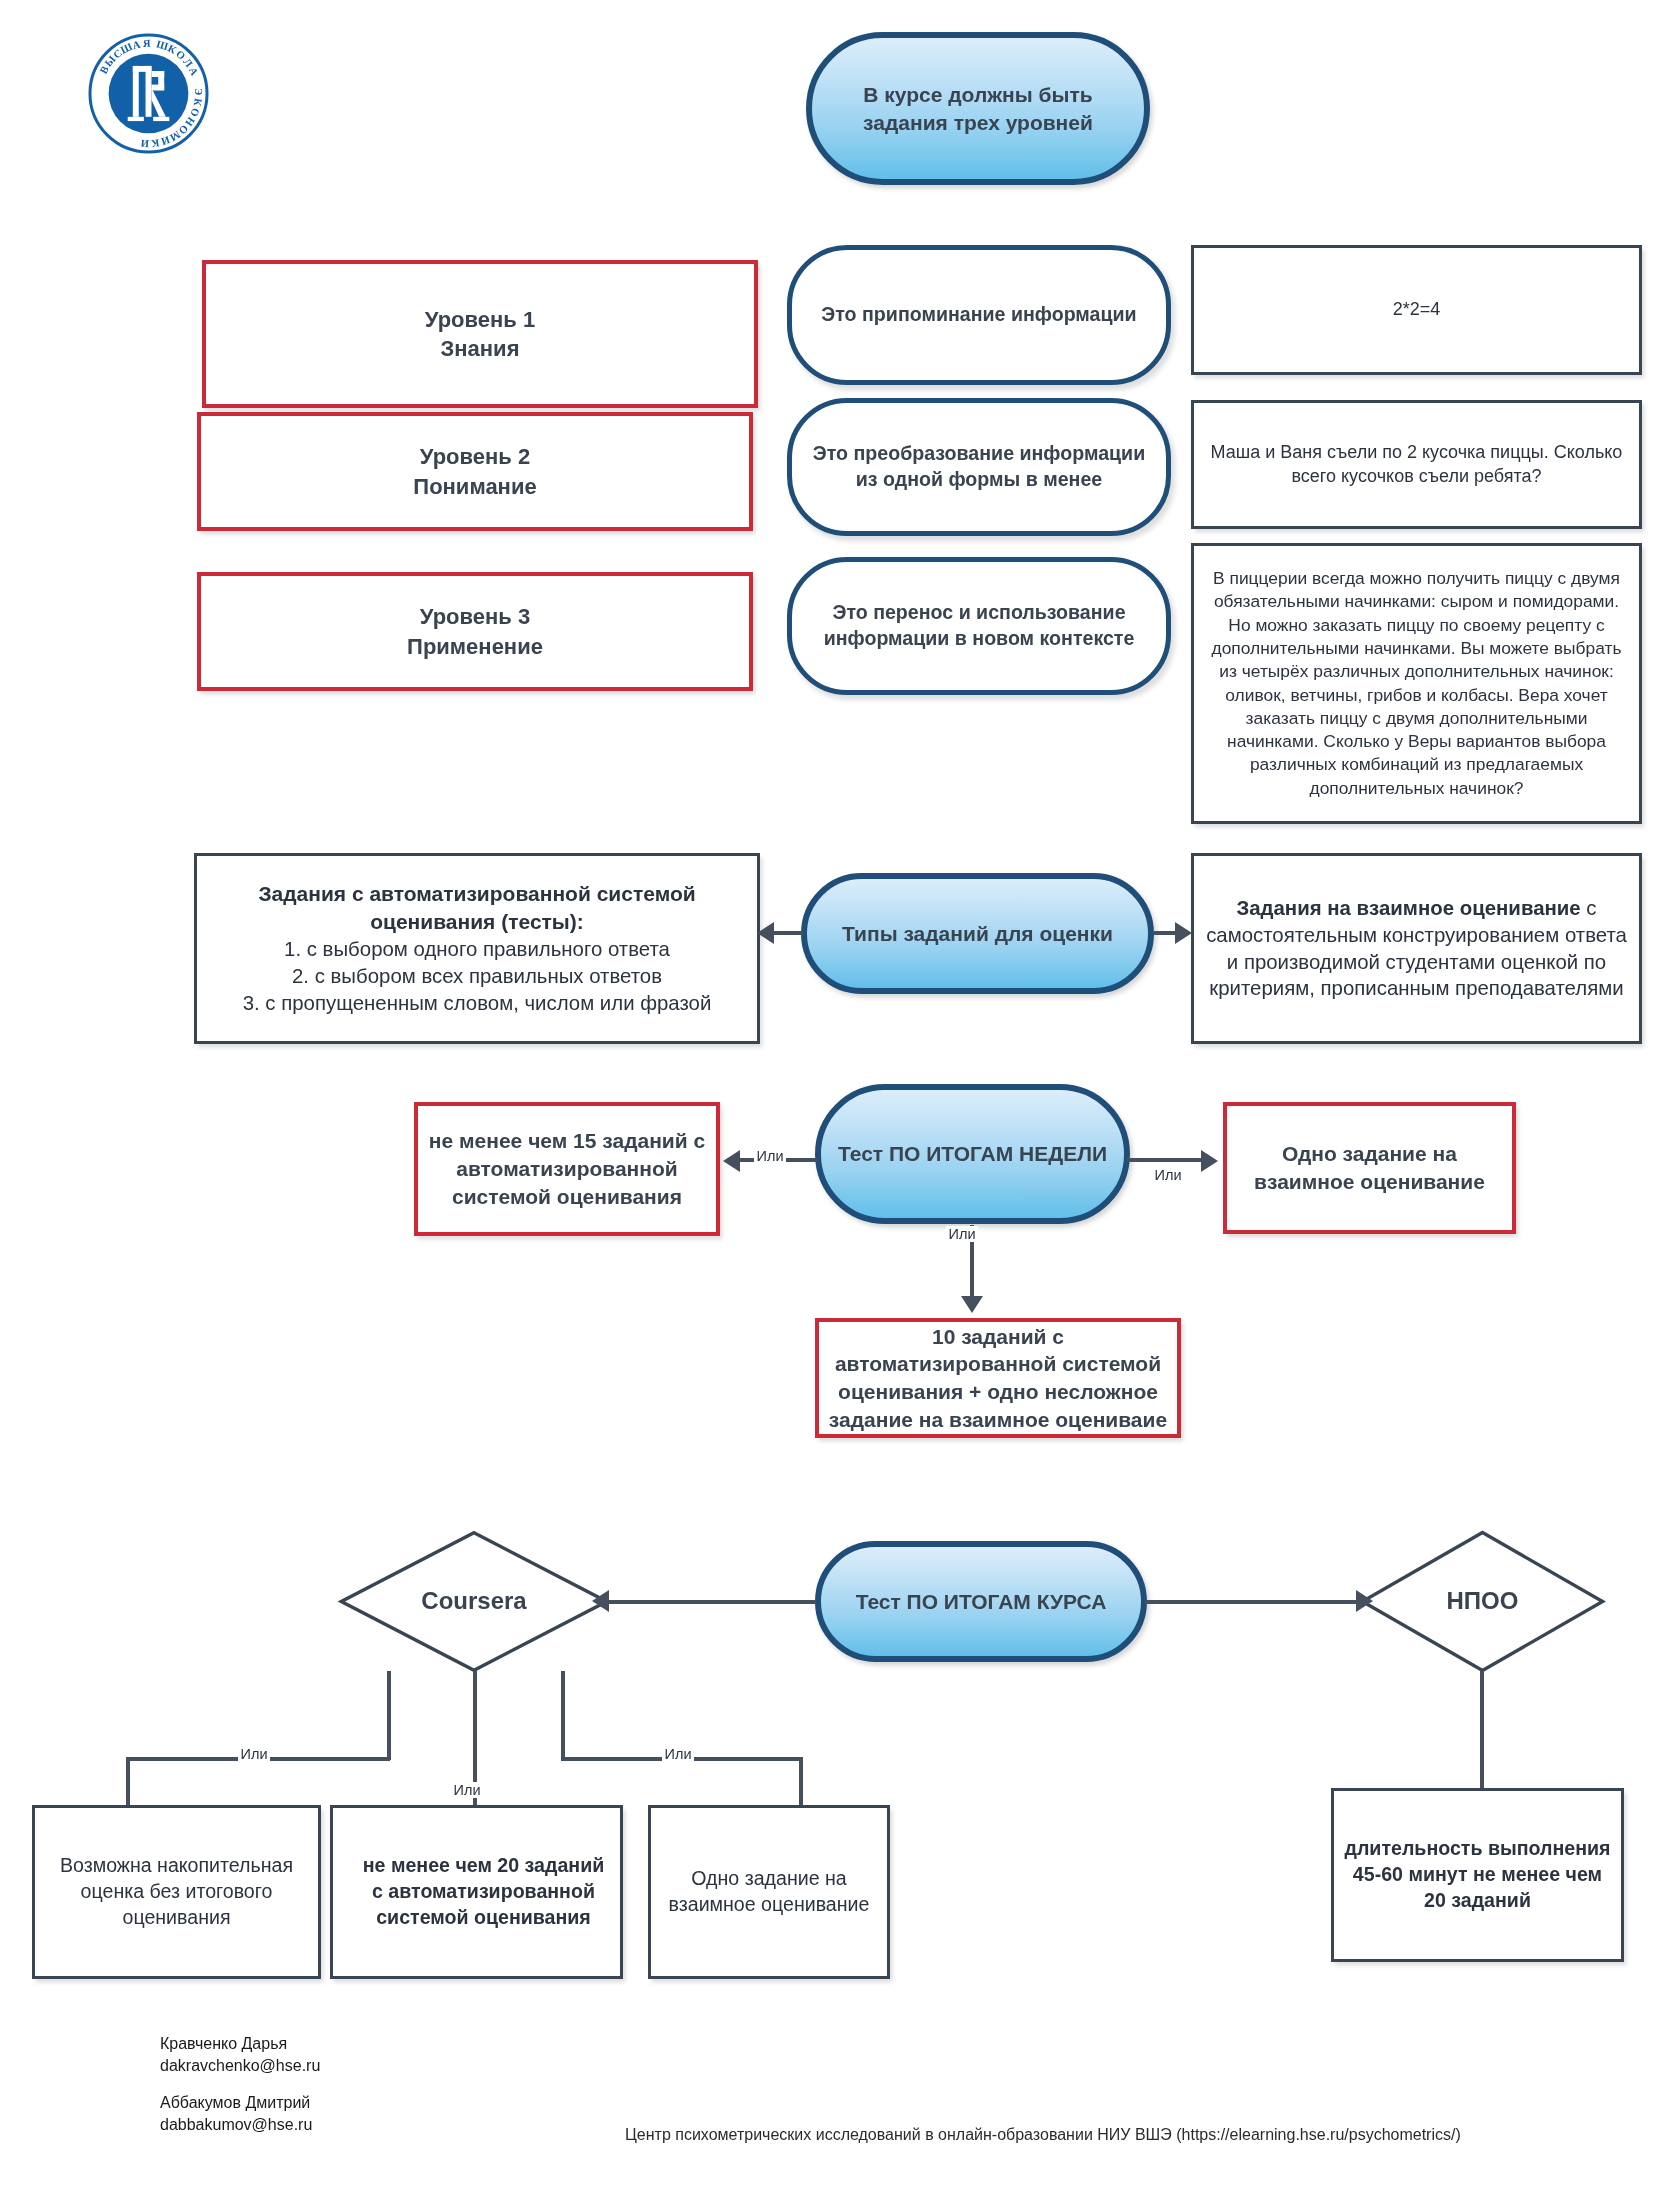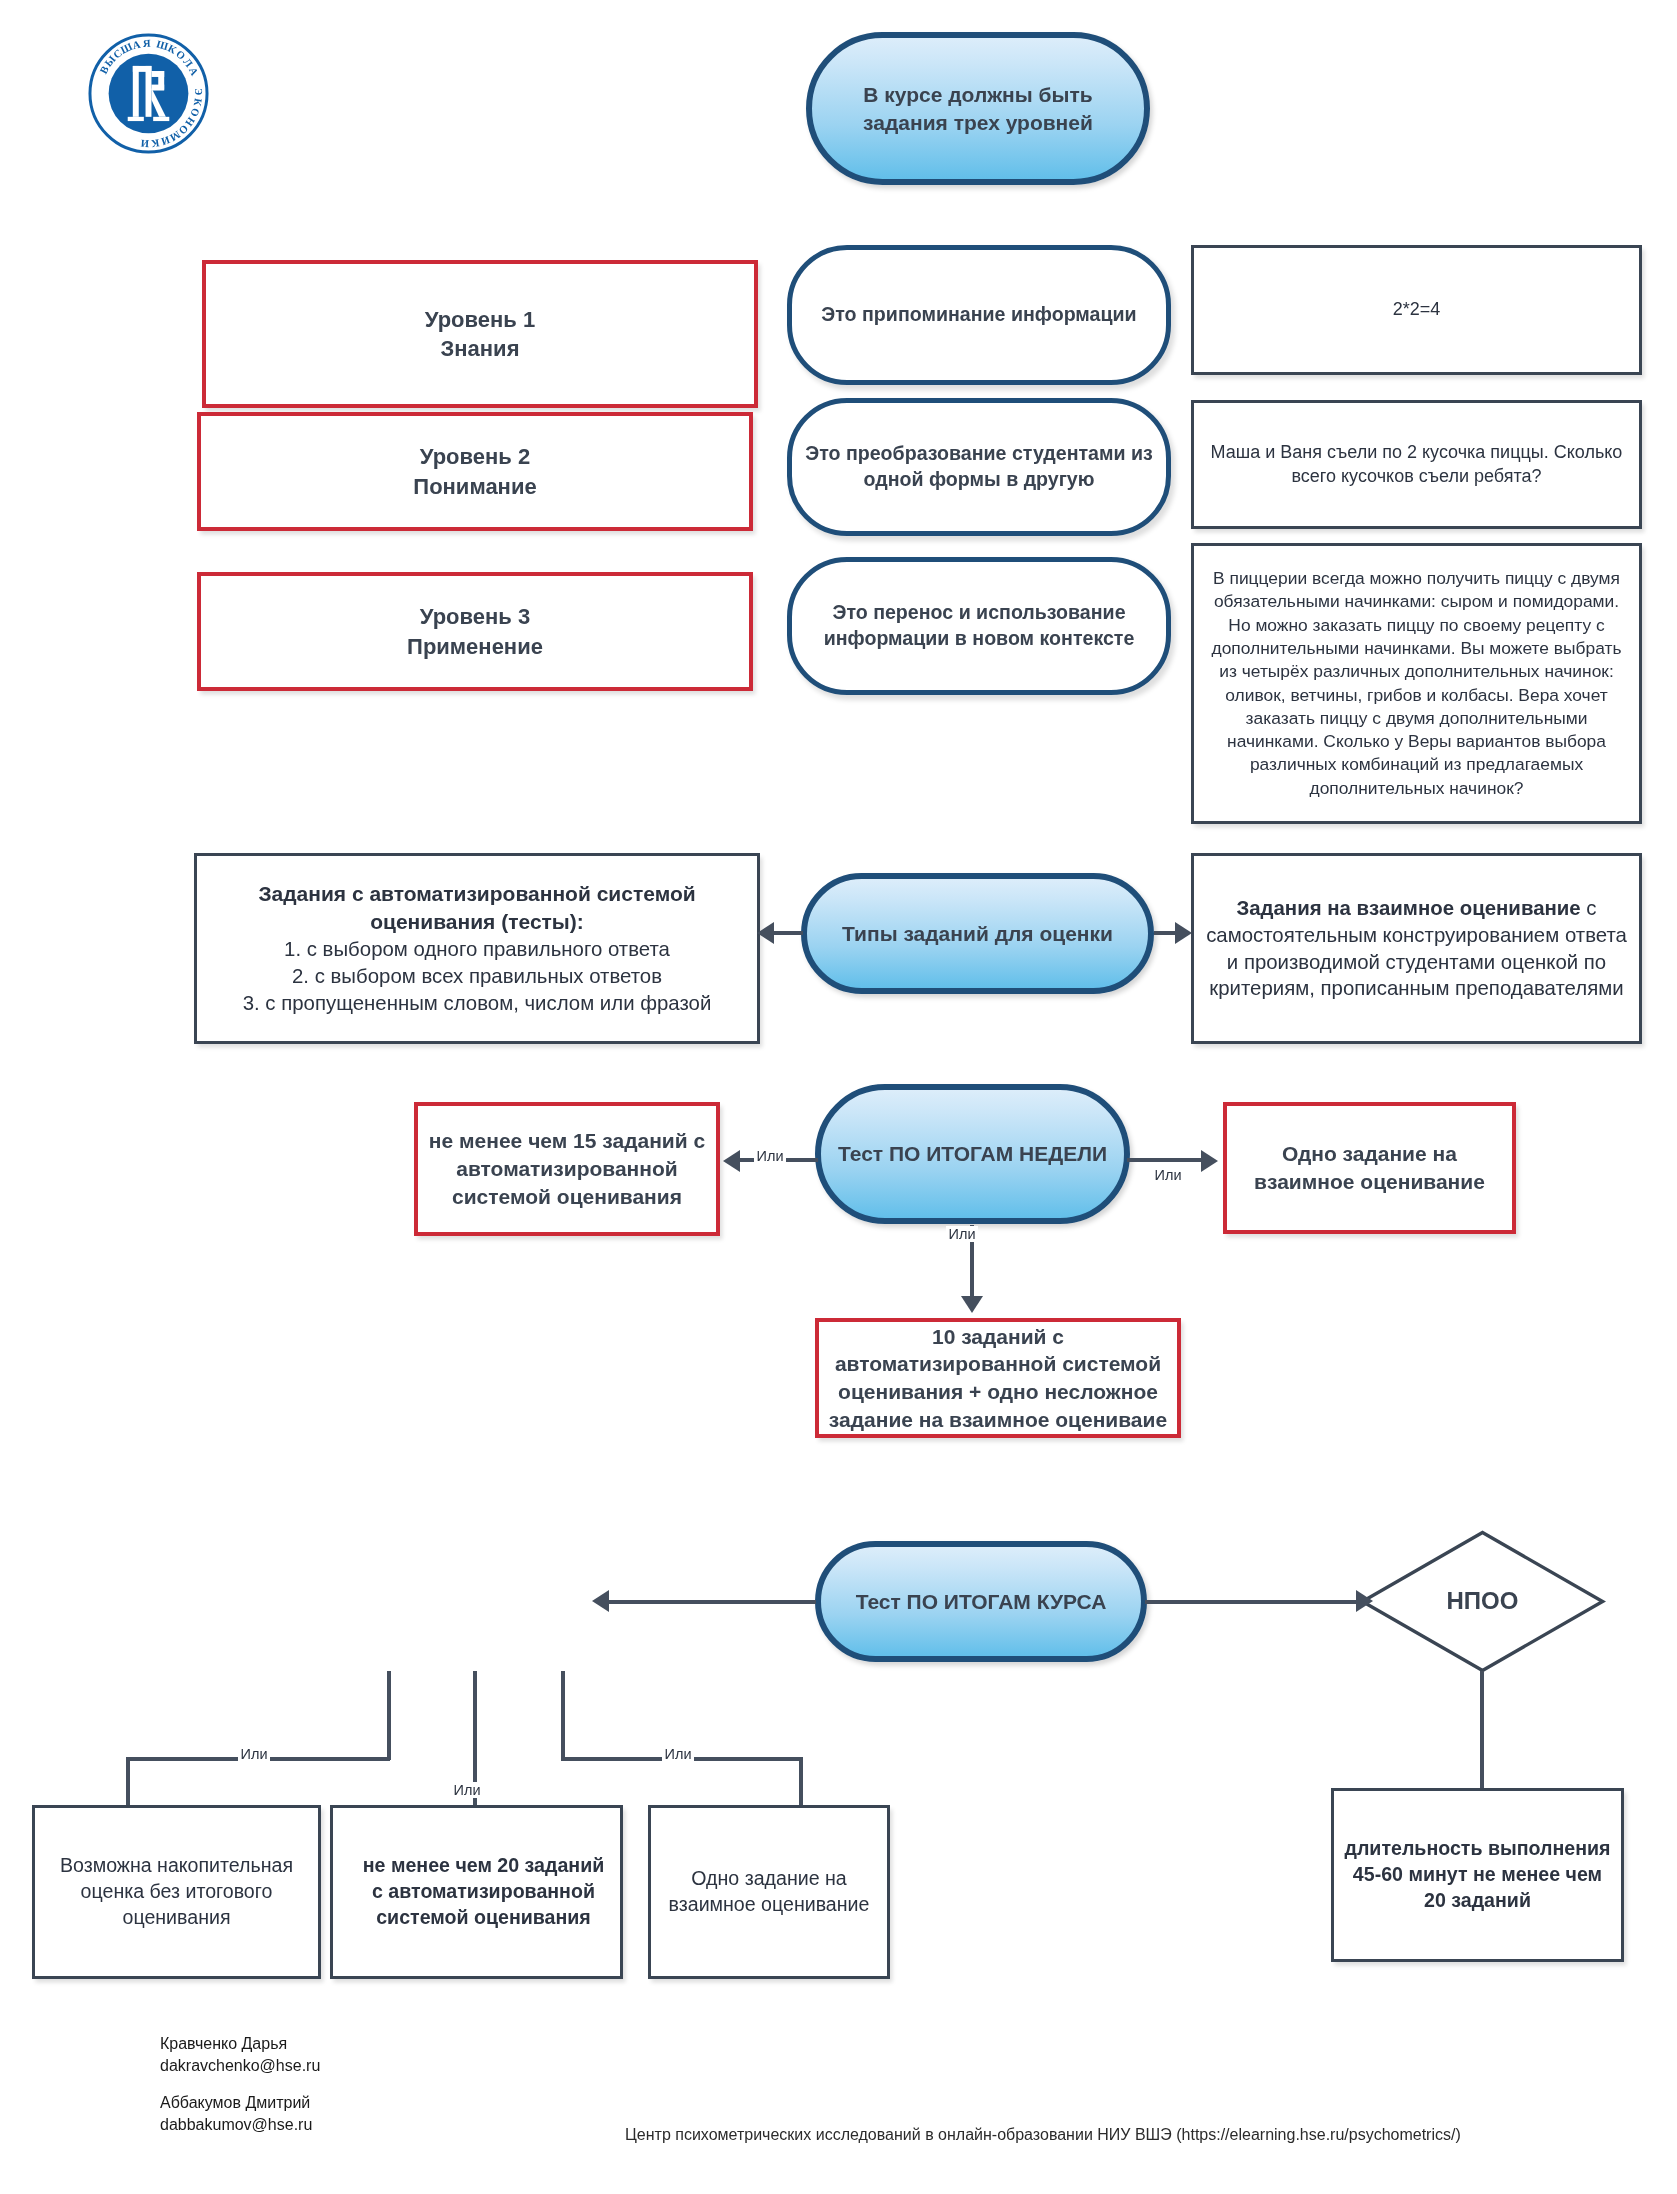--- a/index.html
+++ b/index.html
@@ -201,21 +201,21 @@
   </div>
 
   <div class="node red-box fs-level" style="left:197px; top:412px; width:556px; height:119px;">
     <div class="txt">
       <span>Уровень 2</span><br>
       <span>Понимание</span>
     </div>
   </div>
 
   <div class="node blue-outline-round fs-desc" style="left:787px; top:398px; width:384px; height:138px;">
-    <div class="txt">Это преобразование студентами из одной формы в другую</div>
+    <div class="txt">Это преобразование информации из одной формы в менее</div>
   </div>
 
   <div class="node dark-box fs-ex" style="left:1191px; top:400px; width:451px; height:129px;">
     <div class="txt">Маша и Ваня съели по 2 кусочка пиццы. Сколько всего кусочков съели ребята?</div>
   </div>
 
   <div class="node red-box fs-level" style="left:197px; top:572px; width:556px; height:119px;">
     <div class="txt">
       <span>Уровень 3</span><br>
       <span>Применение</span>
@@ -275,20 +275,26 @@
   <span class="ili" style="left:754px; top:1148px;">Или</span>
 
   <div class="ln h" style="left:1127px; top:1158px; width:77px;"></div>
   <div class="arrow right" style="left:1201px; top:1150px;"></div>
   <span class="ili" style="left:1152px; top:1167px;">Или</span>
 
   <div class="ln v" style="left:970px; top:1225px; height:75px;"></div>
   <div class="arrow down" style="left:961px; top:1296px;"></div>
   <span class="ili" style="left:946px; top:1226px;">Или</span>
 
+  <div class="diamond-wrap" style="left:338px; top:1529px; width:272px; height:145px;">
+    <svg width="272" height="145" viewBox="0 0 320 170" aria-hidden="true">
+      <polygon points="160,4 316,85 160,166 4,85" fill="#ffffff" stroke="#3a4553" stroke-width="4"></polygon>
+    </svg>
+    <div class="diamond-label fs-dia" style="top:58px;">Coursera</div>
+  </div>
 
   <div class="node blue-round" style="left:815px; top:1541px; width:332px; height:121px; font-size:21px;">
     <div class="txt">Тест ПО ИТОГАМ КУРСА</div>
   </div>
 
   <div class="diamond-wrap" style="left:1359px; top:1529px; width:247px; height:145px;">
     <svg width="247" height="145" viewBox="0 0 290 170" aria-hidden="true">
       <polygon points="145,4 286,85 145,166 4,85" fill="#ffffff" stroke="#3a4553" stroke-width="4"></polygon>
     </svg>
     <div class="diamond-label fs-dia" style="top:58px;">НПОО</div>

